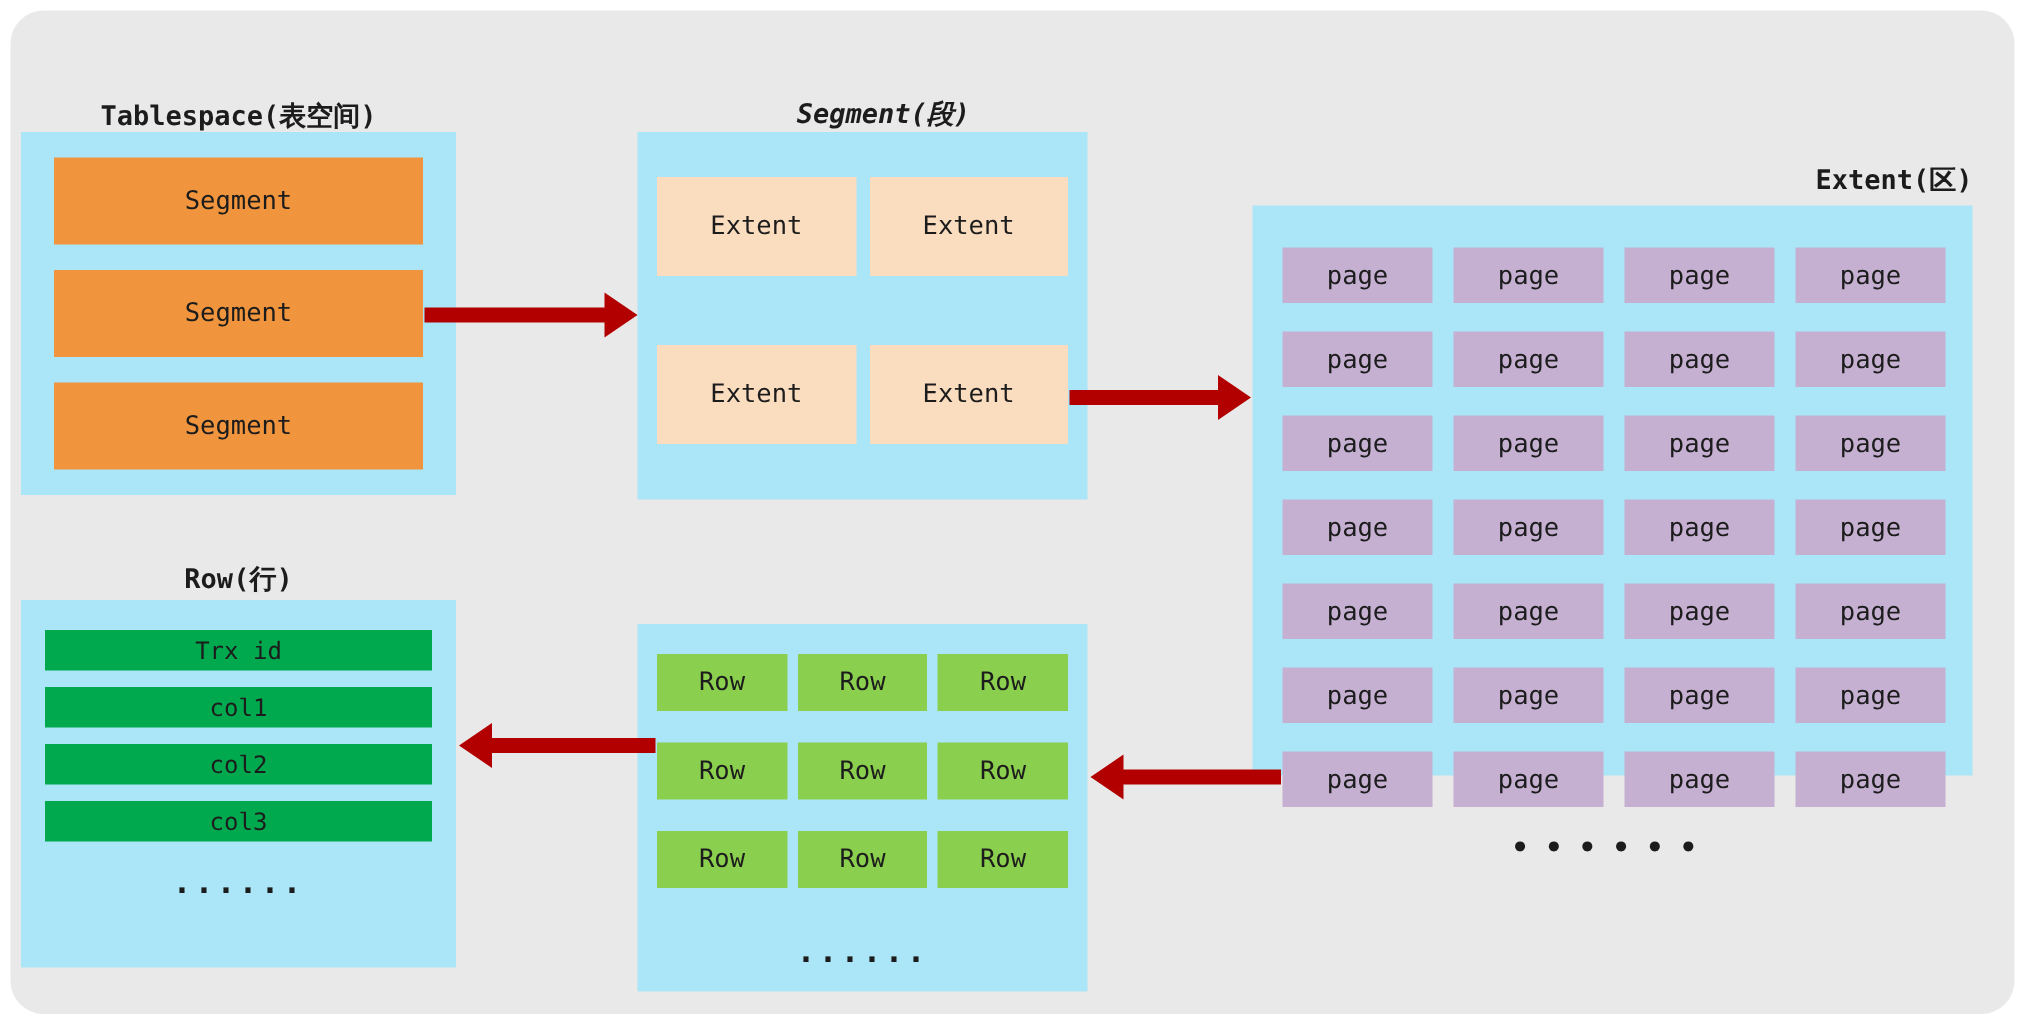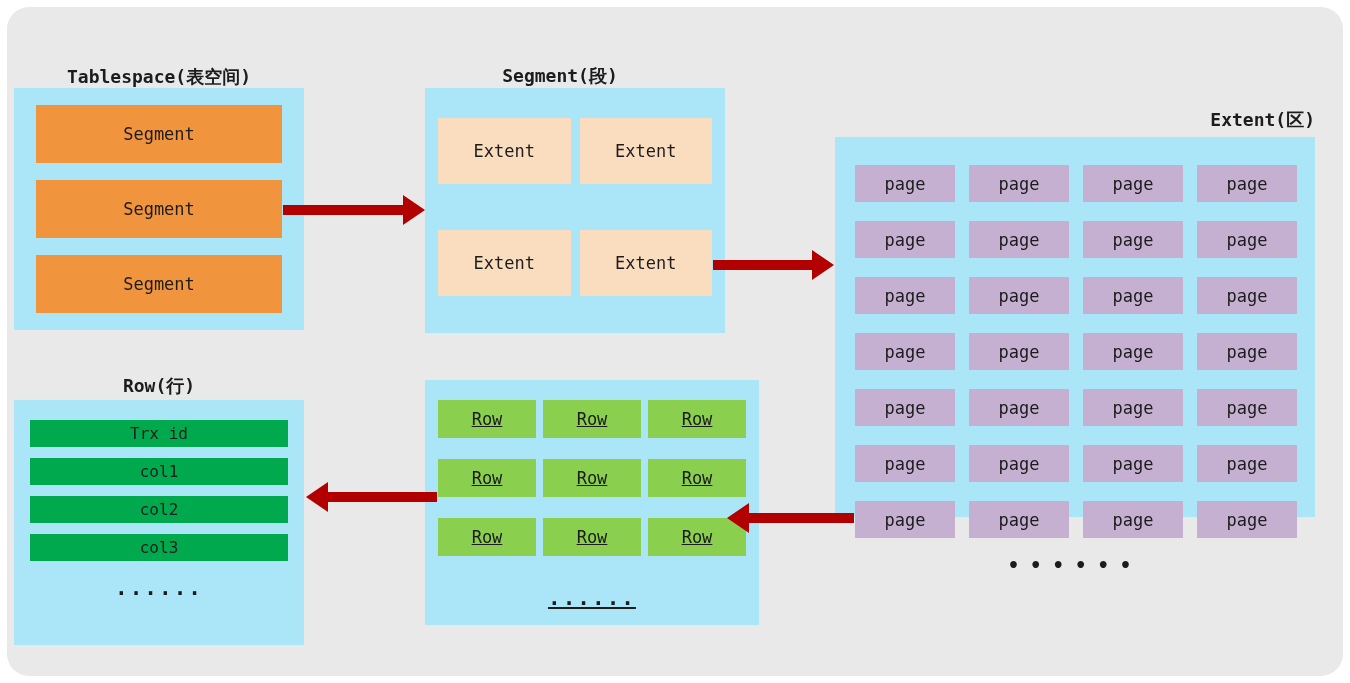--- a/index.html
+++ b/index.html
@@ -23,21 +23,21 @@
   }
   .box-title {
     position: absolute;
     font-weight: bold;
     font-size: 18px;
     text-align: center;
     color: var(--text, #1c1c1c);
     white-space: nowrap;
   }
   .t-title { left: 14px;  top: 65px;  width: 290px; }
-  .s-title { left: 410px; top: 64px;  width: 300px; }
+  .s-title { left: 439px; top: 64px;  width: 300px; font-style: italic; }
   .e-title { left: 835px; top: 108px; width: 480px; text-align: right; }
   .r-title { left: 14px;  top: 374px; width: 290px; }
   .p-title { left: 425px; top: 374px; width: 300px; }
 
   .container {
     position: absolute;
     background: var(--container, #abe6f8);
   }
   
   .tablespace {
@@ -100,21 +100,21 @@
     font-size: 16px;
   }
   .rowc .ellipsis {
     text-align: center;
     margin-top: 4px;
     font-weight: bold;
     font-size: 21px;
     letter-spacing: 2px;
   }
   
-  .pagec { left: 425px; top: 380px; width: 334px; height: 245px; text-decoration: underline; }
+  .pagec { left: 425px; top: 416px; width: 300px; height: 245px; }
   .pagec .grid {
     display: grid;
     grid-template-columns: repeat(3, 1fr);
     column-gap: 7px; row-gap: 21px;
     padding: 20px 13px 0;
     grid-auto-rows: 38px;
   }
   .row-box {
     background: var(--row_box, #8bcf4e);
     display: flex; align-items: center; justify-content: center;

